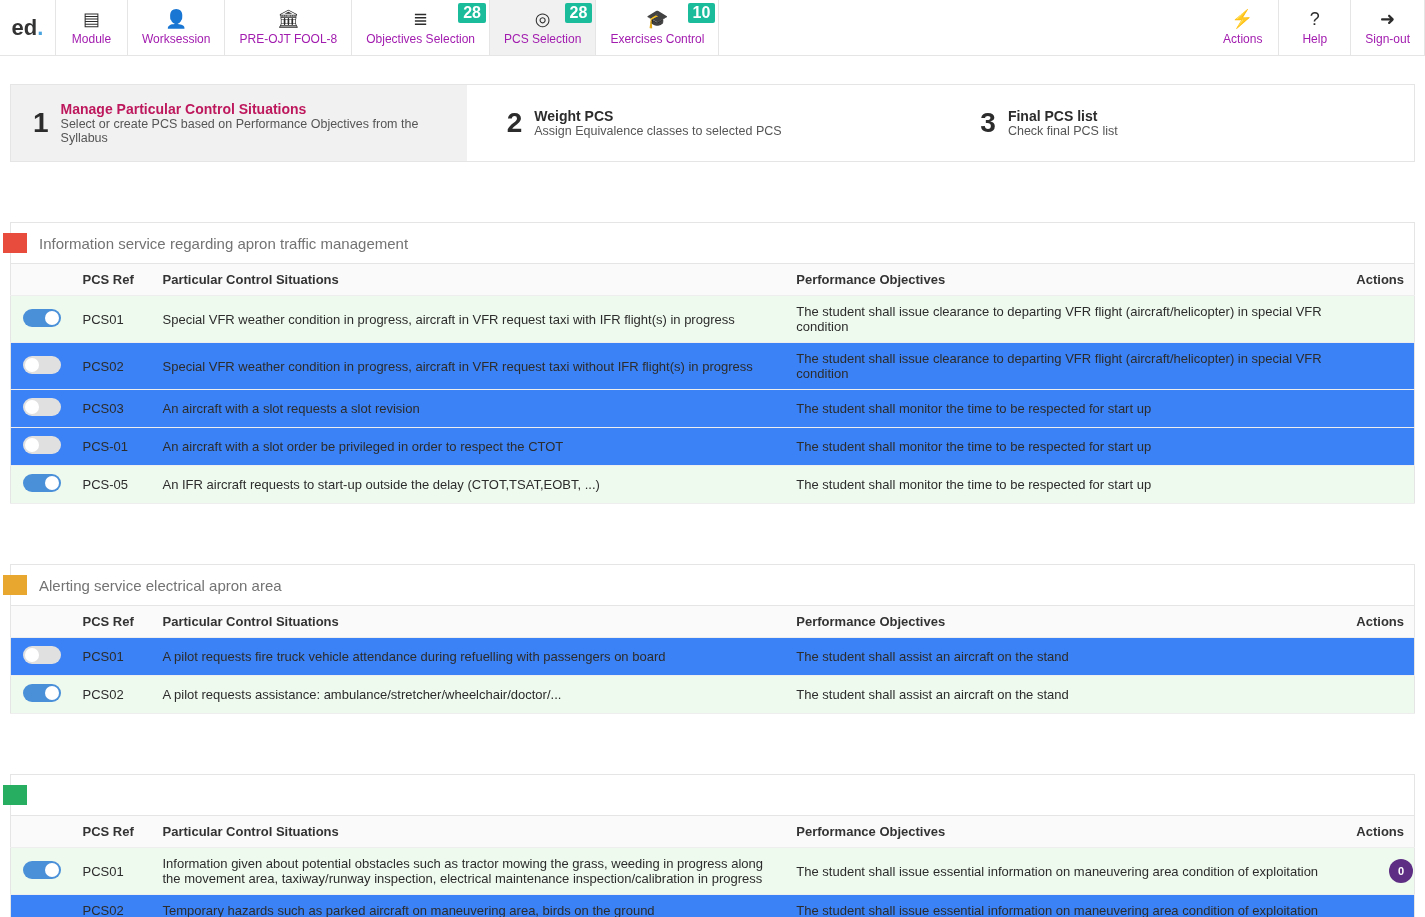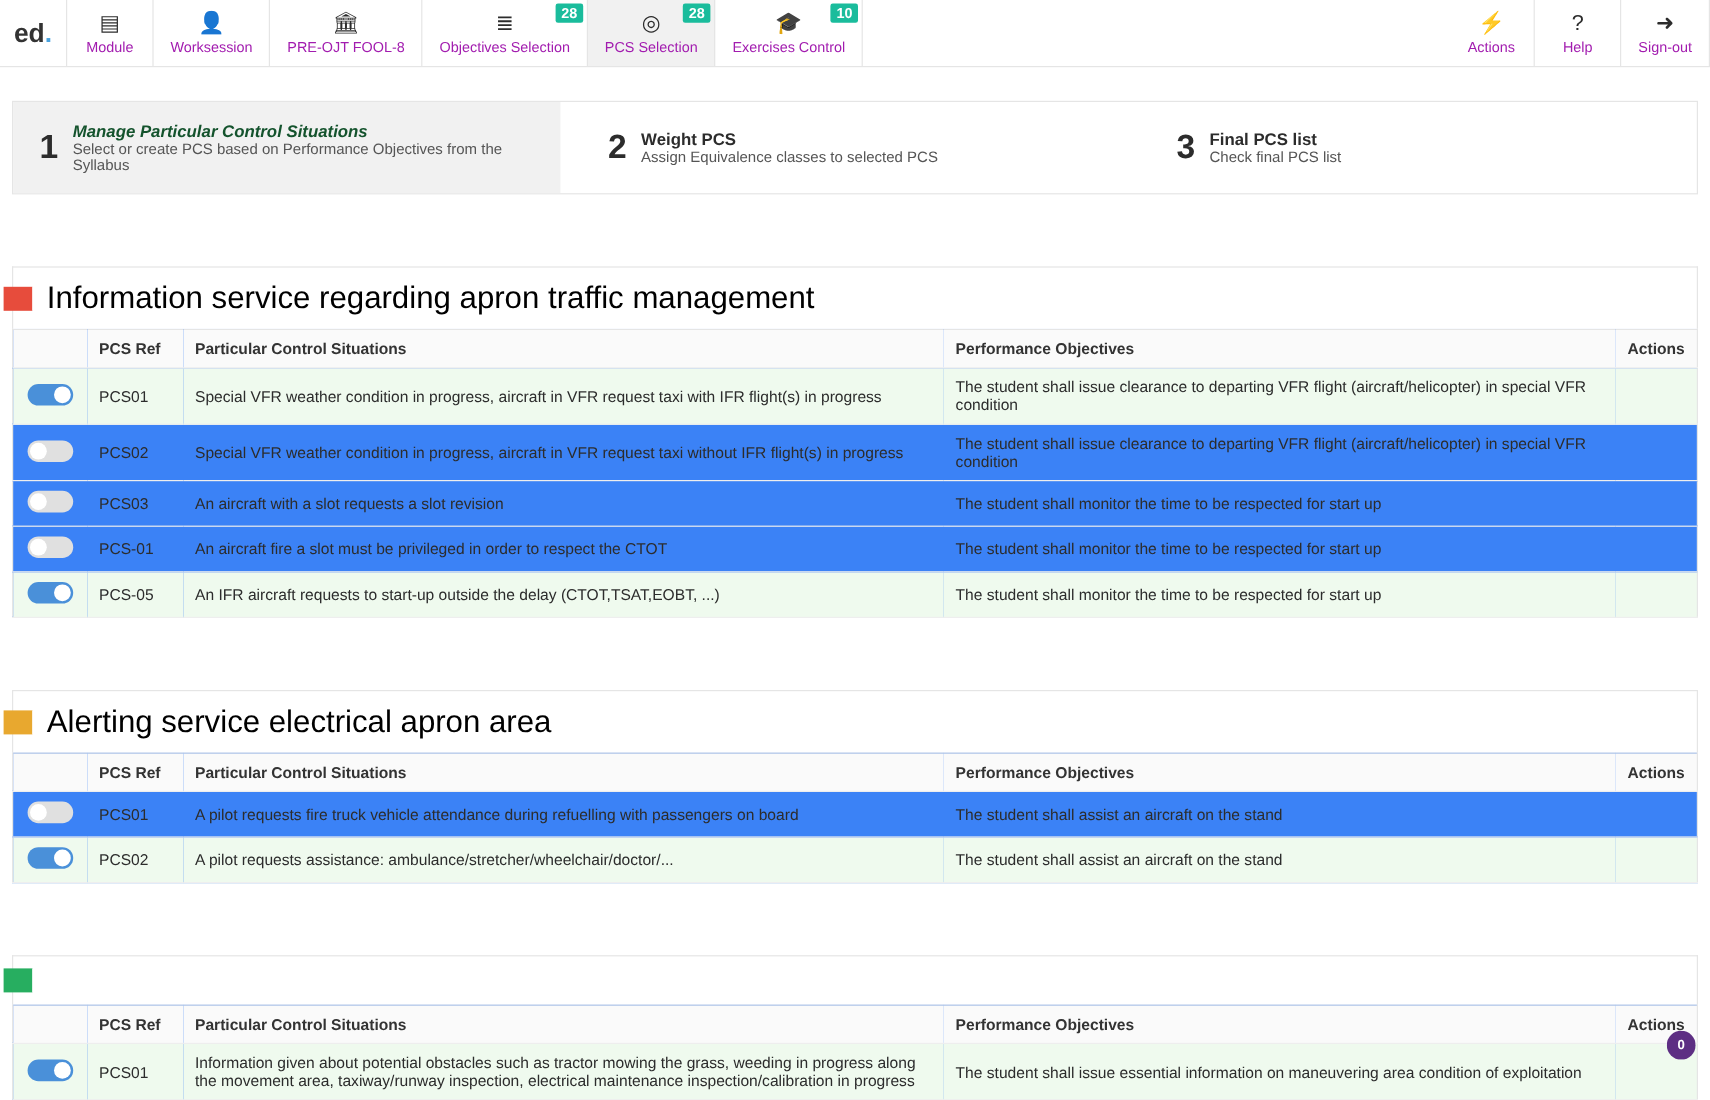--- a/index.html
+++ b/index.html
@@ -7,43 +7,43 @@
 
   
   .topnav { display: flex; border-bottom: 1px solid #e5e5e5; height: 56px; }
   .logo { width: 56px; display: flex; align-items: center; justify-content: center; font-size: 22px; font-weight: 600; color: #333; border-right: 1px solid #e5e5e5; }
   .logo .dot { color: #4aa3df; }
   .nav-group { display: flex; }
   .nav-item { position: relative; display: flex; flex-direction: column; align-items: center; justify-content: center; min-width: 72px; padding: 0 14px; border-right: 1px solid #e5e5e5; cursor: pointer; }
   .nav-item .icon { font-size: 18px; line-height: 1; margin-bottom: 4px; color: #2c2c2c; }
   .nav-item .label { font-size: 12px; color: #a21caf; white-space: nowrap; }
   .nav-item.active { background: #f1f1f1; }
-  .nav-badge { position: absolute; top: 3px; right: 3px; background: #1abc9c; color: #fff; font-size: 12px; font-weight: 700; padding: 1px 5px; border-radius: 2px; }
+  .nav-badge { position: absolute; top: 3px; right: 3px; background: #1abc9c; color: #fff; font-size: 16px; font-weight: 700; padding: 1px 5px; border-radius: 2px; }
   .nav-spacer { flex: 1; }
 
   
   .steps-wrap { display: flex; margin: 28px 10px 0 10px; border: 1px solid #e5e5e5; background: #fff; }
   .step { flex: 1; display: flex; align-items: center; padding: 16px 22px; position: relative; gap: 12px; }
   .step.active { background: #f1f1f1; }
   .step .num { font-size: 28px; font-weight: 700; color: #2c2c2c; }
   .step .txt .title { font-weight: 700; font-size: 14px; color: #2c2c2c; }
-  .step.active .txt .title { color: #14532d; font-style: italic; }
+  .step.active .txt .title { color: #be185d; }
   .step .txt .sub { font-size: 12.5px; color: #555; }
   .step:not(:last-child)::after { content: ""; position: absolute; right: -14px; top: 0; bottom: 0; width: 28px; background: inherit; clip-path: polygon(0 0, 50% 50%, 0 100%); z-index: 1; }
   .step:not(:first-child) { padding-left: 40px; }
 
   
   .section { margin: 60px 10px 0 10px; }
   .section-header { display: flex; align-items: center; border: 1px solid #e5e5e5; border-bottom: none; background: #fff; padding: 10px 10px 10px 0; position: relative; }
   .flag { width: 24px; height: 20px; margin-left: -8px; margin-right: 12px; position: relative; }
   .flag.red { background: #e74c3c; }
   .flag.orange { background: #e8a82f; }
   .flag.green { background: #27ae60; }
   .flag::after { content: ""; position: absolute; right: -10px; top: 0; border-top: 10px solid transparent; border-bottom: 10px solid transparent; border-left: 10px solid #fff; }
-  .section-title { font-size: 26px; font-weight: 400; color: #000000; }
+  .section-title { font-size: 15px; font-weight: 400; color: #737373; }
 
   table.pcs { width: 100%; border-collapse: collapse; border: 1px solid #e5e5e5; background: #3b82f6; }
   table.pcs th, table.pcs td { padding: 8px 10px; text-align: left; font-size: 13px; border-bottom: 1px solid #eee; vertical-align: middle; }
   table.pcs th { background: #fafafa; font-weight: 700; color: #333; }
   table.pcs col.c-toggle { width: 62px; }
   table.pcs col.c-ref { width: 80px; }
   table.pcs col.c-sit { }
   table.pcs col.c-obj { width: 560px; }
   table.pcs col.c-act { width: 56px; }
   tr.on td { background: #effaee; }
@@ -178,21 +178,21 @@
           <tr>
             <td style="text-align: center;"><span class="toggle"><span class="knob"></span></span></td>
             <td class="ref">PCS03</td>
             <td>An aircraft with a slot requests a slot revision</td>
             <td>The student shall monitor the time to be respected for start up</td>
             <td class="act"></td>
           </tr>
           <tr>
             <td style="text-align: center;"><span class="toggle"><span class="knob"></span></span></td>
             <td class="ref">PCS-01</td>
-            <td>An aircraft fire a slot must be privileged in order to respect the CTOT</td>
+            <td>An aircraft with a slot order be privileged in order to respect the CTOT</td>
             <td>The student shall monitor the time to be respected for start up</td>
             <td class="act"></td>
           </tr>
           <tr class="on">
             <td style="text-align: center;"><span class="toggle on"><span class="knob"></span></span></td>
             <td class="ref">PCS-05</td>
             <td>An IFR aircraft requests to start-up outside the delay (CTOT,TSAT,EOBT, ...)</td>
             <td>The student shall monitor the time to be respected for start up</td>
             <td class="act"></td>
           </tr>

